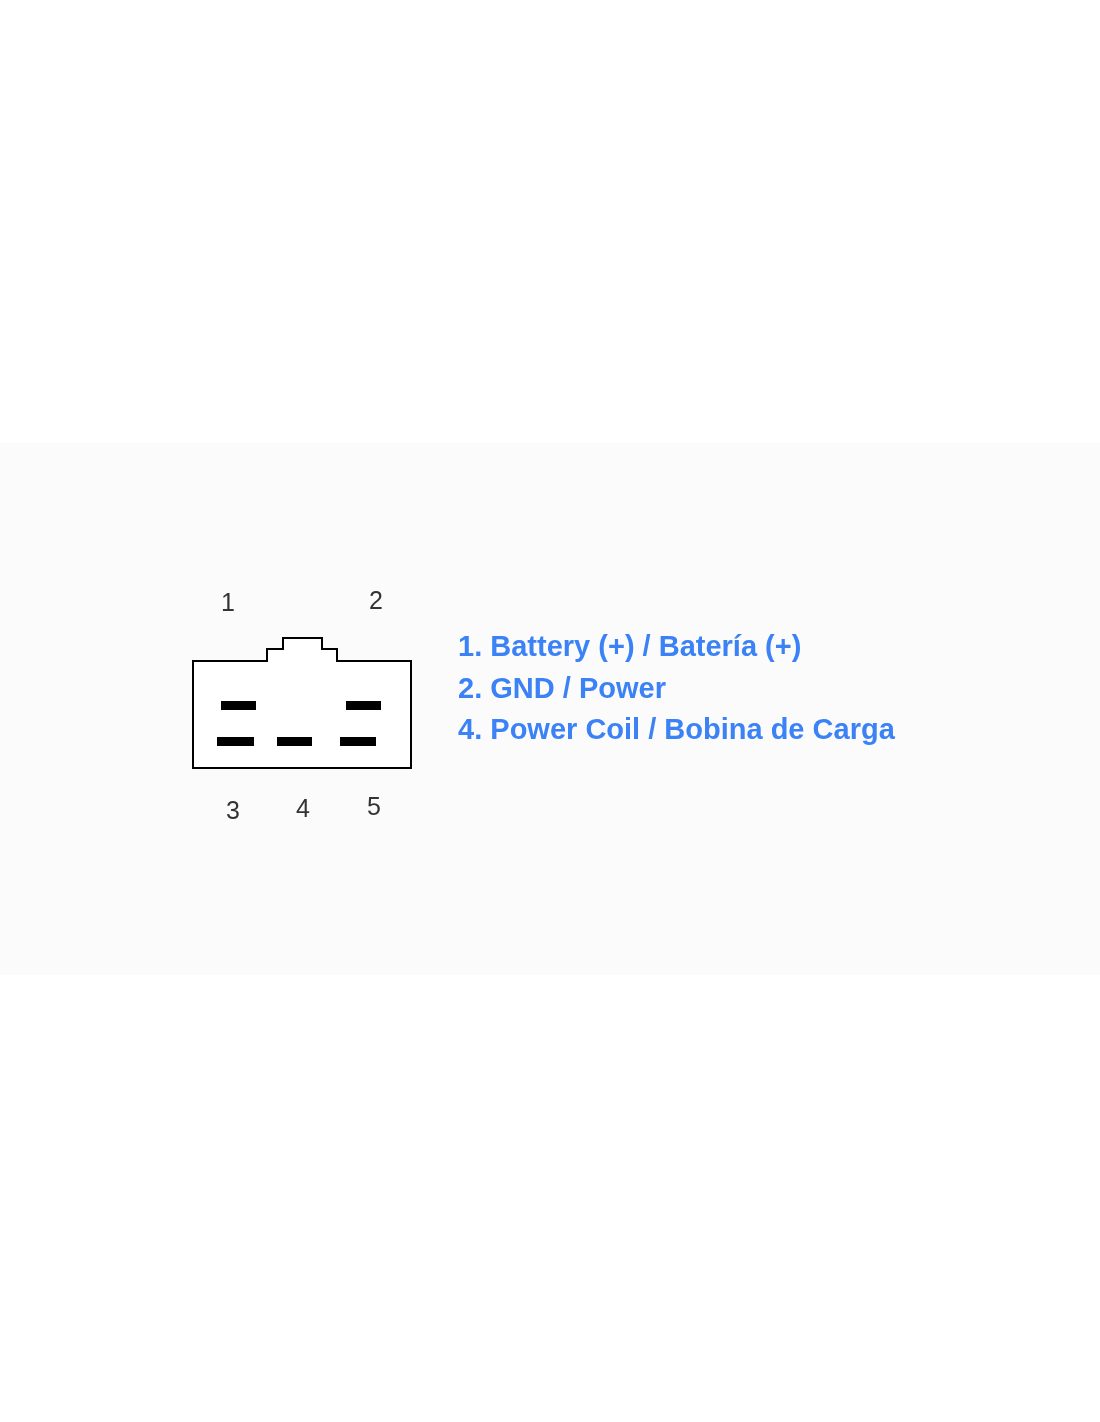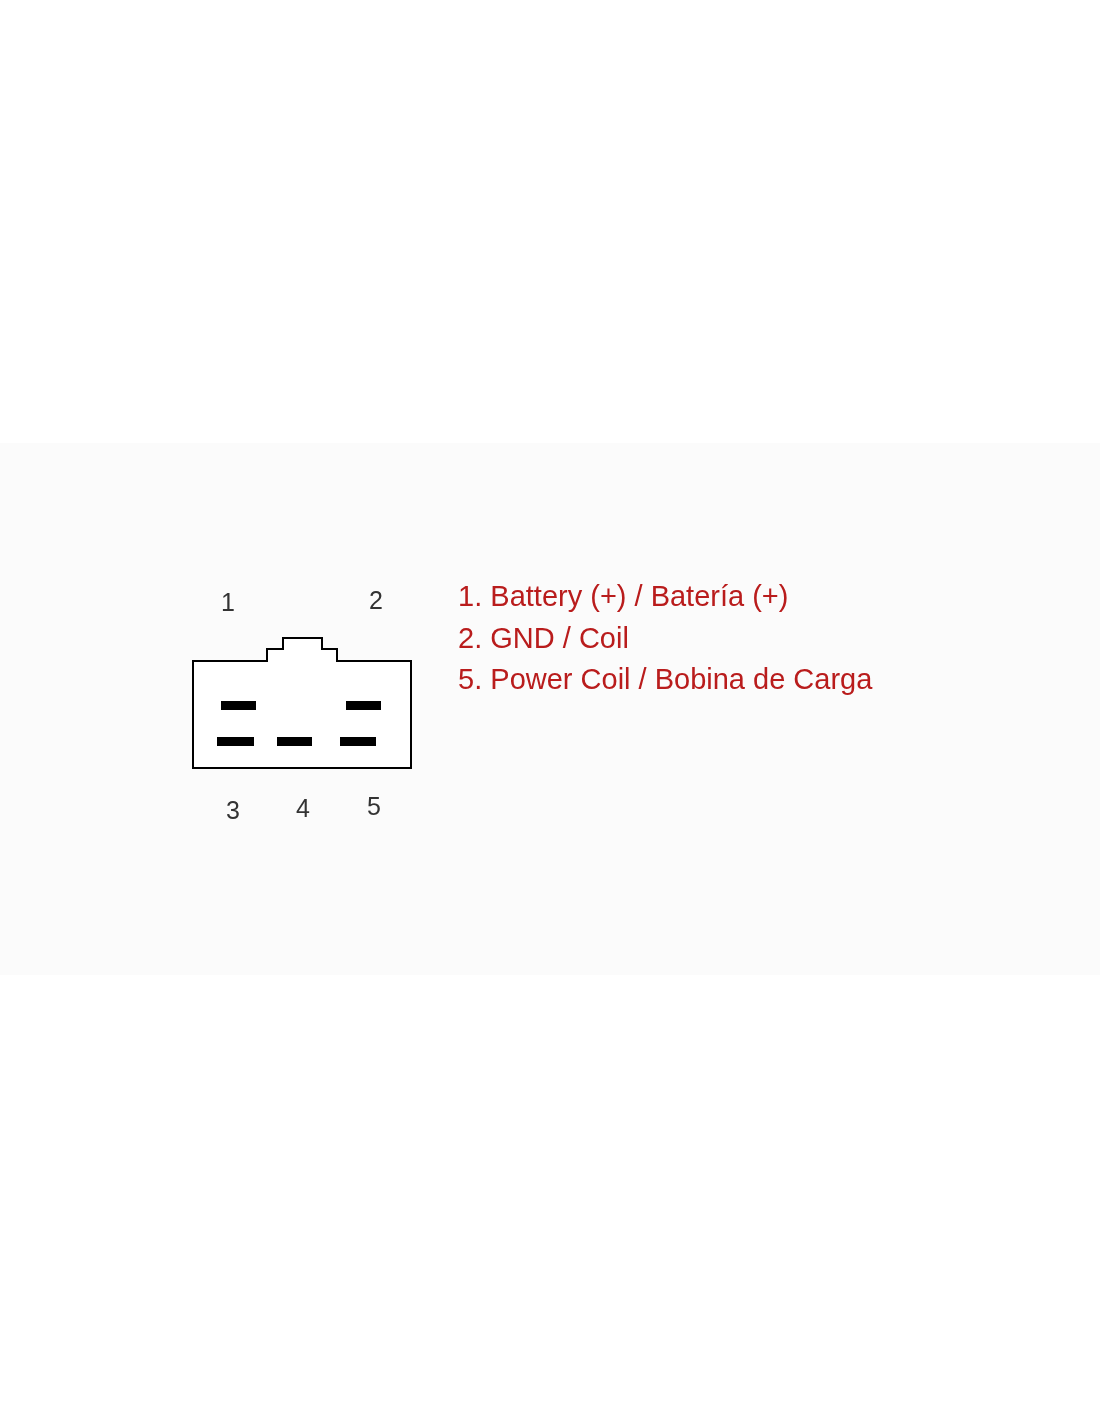--- a/index.html
+++ b/index.html
@@ -26,25 +26,26 @@
   .connector-svg {
     position: absolute;
     left: 175px;
     top: 580px;
     width: 260px;
     height: 260px;
   }
   .legend {
     position: absolute;
     left: 458px;
-    top: 576px;
-    color: #b91c1c;
+    top: 626px;
+    color: #3b82f6;
     font-size: 29px;
     line-height: 41.5px;
     white-space: nowrap;
+    font-weight: bold;
   }
   .legend-item {
     display: block;
   }
   .legend-number {
     margin-right: 0.28em;
   }
   .pin-number-text {
     font-family: "Liberation Sans", sans-serif;
     font-size: 25px;
@@ -75,20 +76,20 @@
     <text class="pin-number-text" x="233" y="819" text-anchor="middle">3</text>
     <text class="pin-number-text" x="303" y="817" text-anchor="middle">4</text>
     <text class="pin-number-text" x="374" y="815" text-anchor="middle">5</text>
   </svg>
 
   <div class="legend">
     <span class="legend-item">
       <span class="legend-number">1.</span><span>Battery (+) / Batería (+)</span>
     </span>
     <span class="legend-item">
-      <span class="legend-number">2.</span><span>GND / Coil</span>
+      <span class="legend-number">2.</span><span>GND / Power</span>
     </span>
     <span class="legend-item">
-      <span class="legend-number">5.</span><span>Power Coil / Bobina de Carga</span>
+      <span class="legend-number">4.</span><span>Power Coil / Bobina de Carga</span>
     </span>
   </div>
 
 </div>
 
 </body></html>

